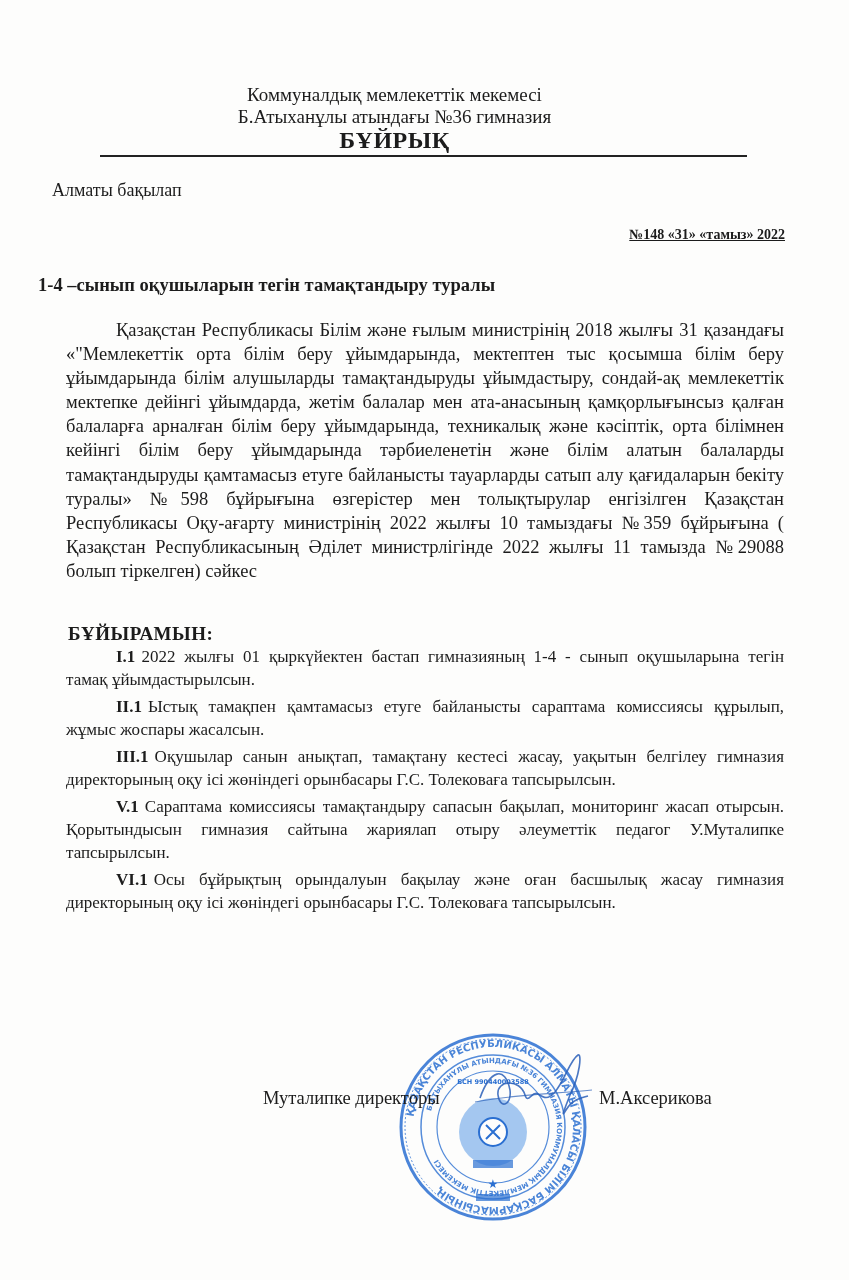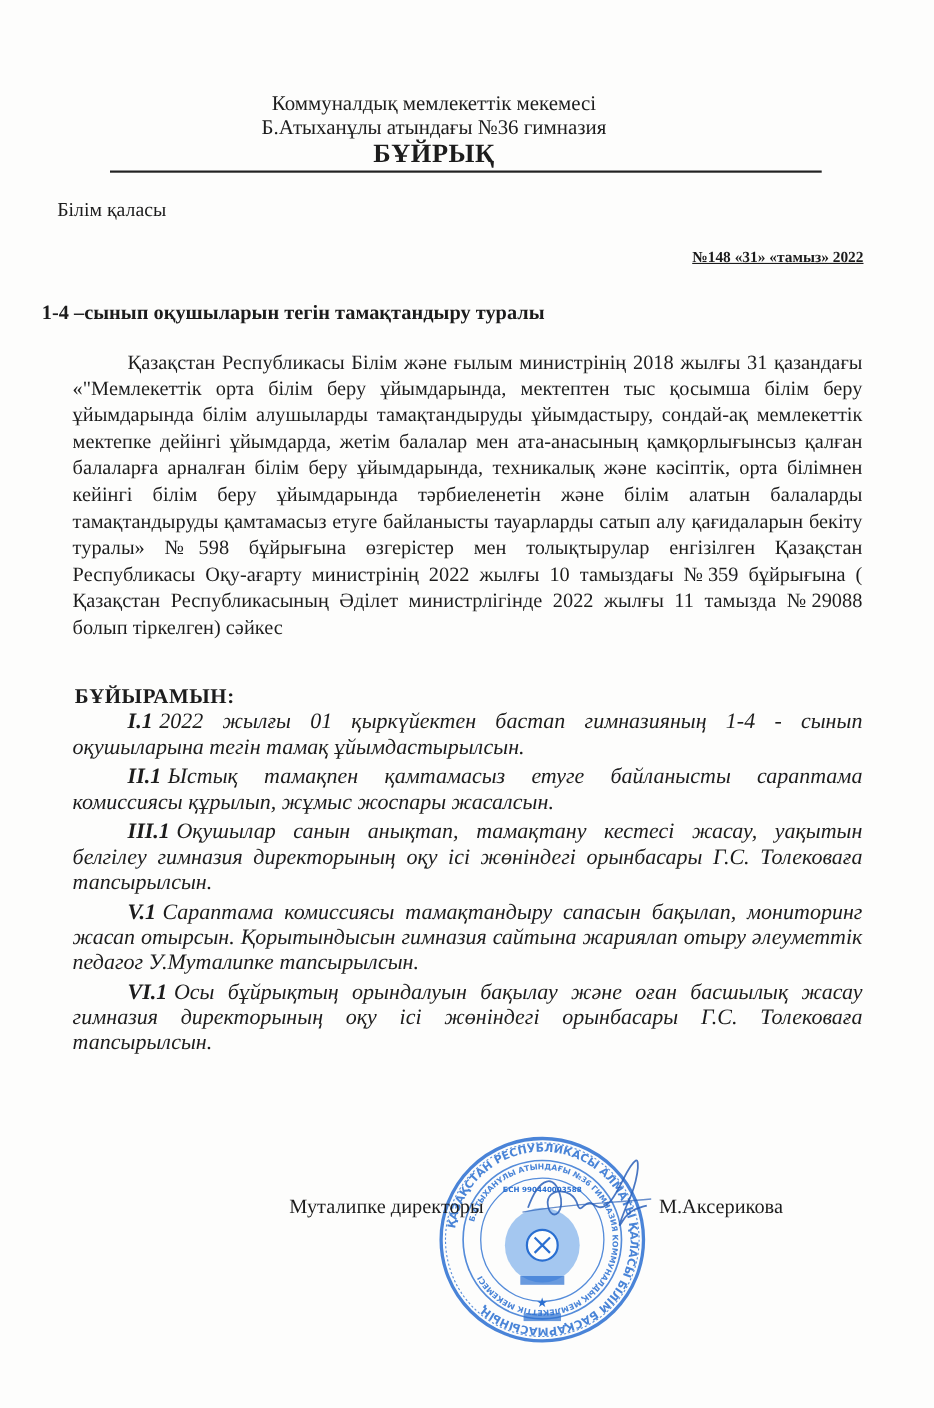--- a/index.html
+++ b/index.html
@@ -10,40 +10,40 @@
   .header { position: absolute; top: 84px; left: 0; width: 789px; text-align: center; }
   .header .line { font-size: 19px; line-height: 22px; }
   .header .title { font-size: 24px; font-weight: bold; line-height: 24px; letter-spacing: 0.5px; }
   .rule { position: absolute; top: 155px; left: 100px; width: 647px; height: 2px; background: #222; }
   .city { position: absolute; top: 180px; left: 52px; font-size: 18px; }
   .number { position: absolute; top: 227px; right: 64px; font-size: 14px; font-weight: bold; text-decoration: underline; }
   .subject { position: absolute; top: 275px; left: 38px; font-size: 18.5px; font-weight: bold; }
   .body-text { position: absolute; top: 318px; left: 66px; width: 718px; font-size: 18.5px; line-height: 24.1px; text-align: justify; }
   .body-text p { margin: 0; text-indent: 50px; }
   .order-word { position: absolute; top: 623px; left: 68px; font-size: 19px; font-weight: bold; letter-spacing: 0.5px; }
-  .items { position: absolute; top: 645px; left: 66px; width: 718px; font-size: 20px; line-height: 23px; text-align: justify; font-style: italic; }
+  .items { position: absolute; top: 645px; left: 66px; width: 718px; font-size: 17px; line-height: 23px; text-align: justify; }
   .item { margin: 0 0 4px 0; text-indent: 50px; }
   .item .num { font-weight: bold; margin-right: 6px; }
   .sign { position: absolute; top: 1088px; left: 263px; width: 460px; font-size: 18.5px; }
   .sign .role { position: absolute; left: 0; }
   .sign .name { position: absolute; left: 312px; padding-left: 24px; }
   .stamp { position: absolute; left: 398px; top: 1032px; width: 190px; height: 190px; }
   .signature { position: absolute; left: 470px; top: 1050px; width: 130px; height: 80px; }
 </style>
 </head>
 <body>
 
 <div class="header">
   <div class="line">Коммуналдық мемлекеттік мекемесі</div>
   <div class="line">Б.Атыханұлы атындағы №36 гимназия</div>
   <div class="title">БҰЙРЫҚ</div>
 </div>
 <div class="rule"></div>
 
-<div class="city">Білім қаласы</div>
+<div class="city">Алматы бақылап</div>
 <div class="number">№148 «31» «тамыз» 2022</div>
 <div class="subject">1-4 –сынып оқушыларын тегін тамақтандыру туралы</div>
 
 <div class="body-text">
   <p>Қазақстан Республикасы Білім және ғылым министрінің 2018 жылғы 31 қазандағы «"Мемлекеттік орта білім беру ұйымдарында, мектептен тыс қосымша білім беру ұйымдарында білім алушыларды тамақтандыруды ұйымдастыру, сондай-ақ мемлекеттік мектепке дейінгі ұйымдарда, жетім балалар мен ата-анасының қамқорлығынсыз қалған балаларға арналған білім беру ұйымдарында, техникалық және кәсіптік, орта білімнен кейінгі білім беру ұйымдарында тәрбиеленетін және білім алатын балаларды тамақтандыруды қамтамасыз етуге байланысты тауарларды сатып алу қағидаларын бекіту туралы» №598 бұйрығына өзгерістер мен толықтырулар енгізілген Қазақстан Республикасы Оқу-ағарту министрінің 2022 жылғы 10 тамыздағы №359 бұйрығына ( Қазақстан Республикасының Әділет министрлігінде 2022 жылғы 11 тамызда №29088 болып тіркелген) сәйкес</p>
 </div>
 
 <div class="order-word">БҰЙЫРАМЫН:</div>
 
 <div class="items">

